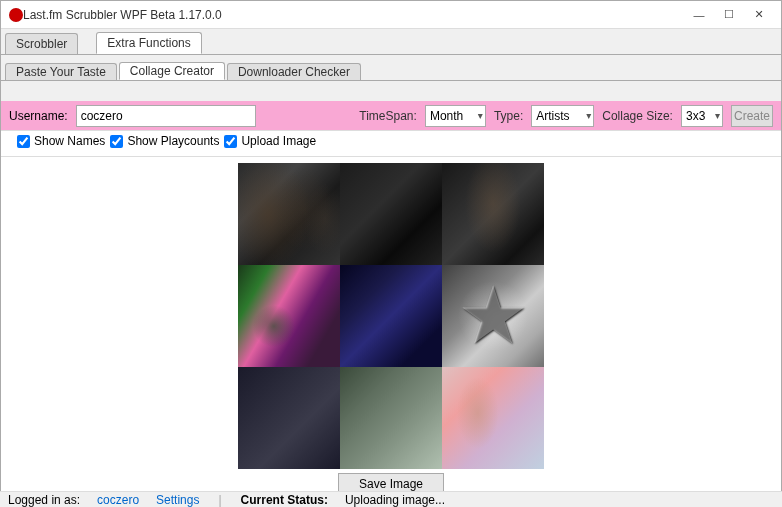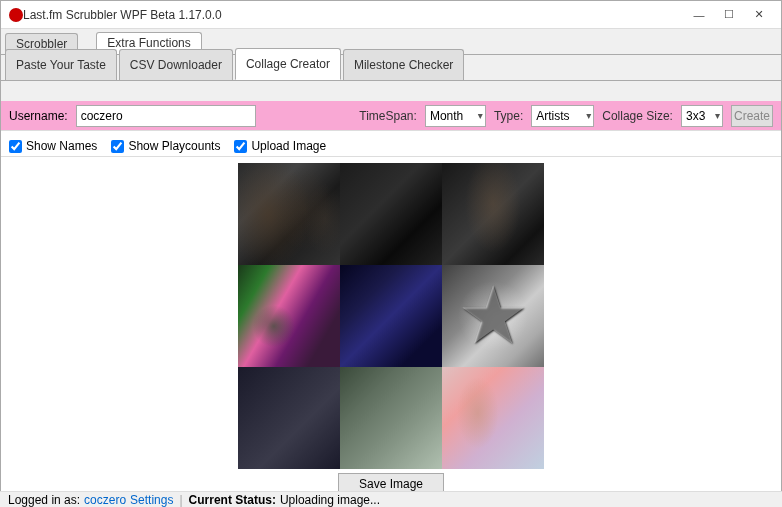--- a/index.html
+++ b/index.html
@@ -78,21 +78,21 @@
     
     .subtabs-row {
       display: flex;
       align-items: flex-end;
       background: #f0f0f0;
       border-bottom: 1px solid #aaa;
       padding: 2px 4px 0;
       height: 26px;
     }
     .subtab {
-      padding: 8px 10px;
+      padding: 1px 10px;
       border: 1px solid #aaa;
       border-bottom: none;
       background: #e0e0e0;
       cursor: pointer;
       font-size: 12px;
       color: #333;
       border-radius: 3px 3px 0 0;
       margin-right: 2px;
     }
     .subtab.active {
@@ -151,25 +151,25 @@
       border: 1px solid #aaa;
       cursor: pointer;
       height: 22px;
       color: #888;
     }
     .spacer { flex: 1; }
 
     
     .checkbox-bar {
       display: flex;
-      align-items: flex-end;
-      padding: 3px 8px;
+      align-items: flex-start;
+      padding: 3px 16px;
       background: #fff;
       border-bottom: 1px solid #ddd;
-      gap: 14px;
+      gap: 5px;
       height: 26px;
     }
     .checkbox-item {
       display: flex;
       align-items: center;
       gap: 4px;
       font-size: 12px;
     }
     .checkbox-item input[type=checkbox] { width: 13px; height: 13px; }
 
@@ -274,21 +274,21 @@
       height: 22px;
     }
 
     
     .status-bar {
       display: flex;
       align-items: center;
       padding: 3px 8px;
       background: #f0f0f0;
       border-top: 1px solid #ddd;
-      gap: 4px;
+      gap: 17px;
       height: 16px;
       position: absolute;
       bottom: 0;
       left: 0;
       right: 0;
     }
     .status-bar a {
       color: #0066cc;
       text-decoration: none;
       cursor: pointer;
@@ -323,23 +323,22 @@
   </div>
 </div>
 
 <div class="tabs-row">
   <div class="tab">Scrobbler</div>
   <div class="tab active">Extra Functions</div>
 </div>
 
 <div class="subtabs-row">
   <div class="subtab">Paste Your Taste</div>
-  <div class="subtab">CSV Downloader</div>
   <div class="subtab active">Collage Creator</div>
-  <div class="subtab">Milestone Checker</div>
+  <div class="subtab">Downloader Checker</div>
 </div>
 
 <div class="controls-bar">
   <label class="usernameLabel">Username:</label>
   <input class="username-input" type="text" value="coczero" style="">
   <div class="spacer"></div>
   <span class="timespan-label">TimeSpan:</span>
   <div class="select-wrapper">
     <select class="dropdown">
       <option>Month</option>

